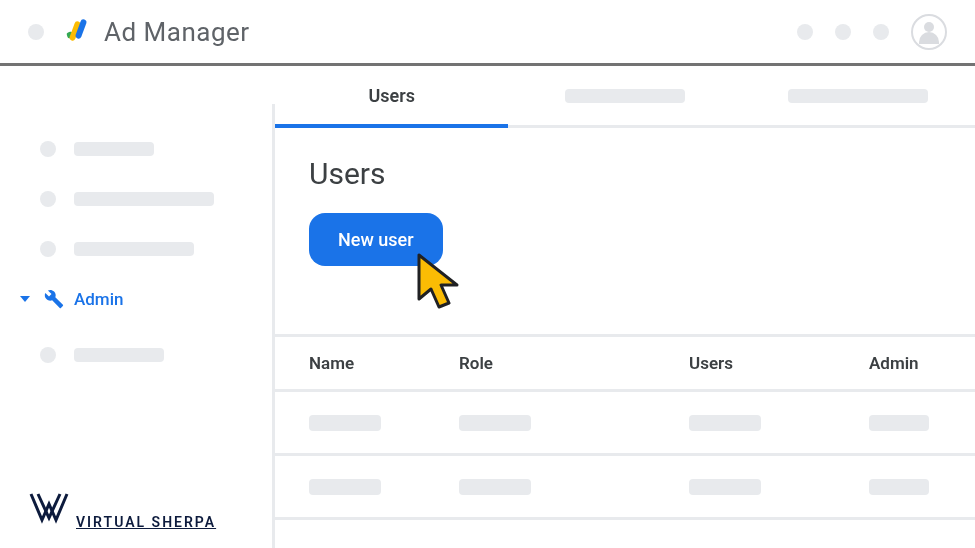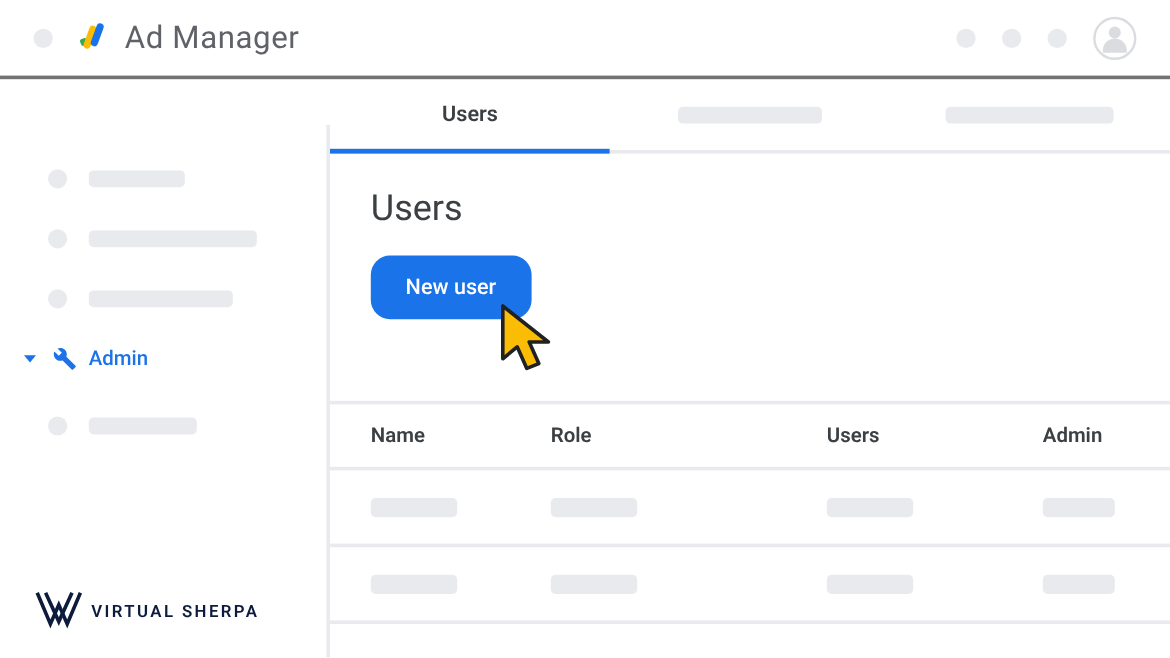--- a/index.html
+++ b/index.html
@@ -36,21 +36,21 @@
     .admin-label { font-size: 17px; font-weight: 500; }
 
     .sb-active { display: flex; align-items: center; gap: 18px; height: 54px; padding-left: 40px; background: #e8f0fe; border-radius: 0 30px 30px 0; margin-right: 8px; color: #1967d2; }
     .sb-active .sb-dot { background: #1a73e8; }
     .active-label { font-size: 17px; font-weight: 500; }
 
     .sb-last { margin-top: 6px; }
     .sb-last .sb-skel { width: 90px; height: 14px; }
 
     
-    .watermark { position: absolute; bottom: 18px; left: 28px; display: flex; align-items: center; gap: 6px; color: #0d1b3d; }
+    .watermark { position: absolute; bottom: 18px; left: 28px; display: flex; align-items: flex-end; gap: 6px; color: #0d1b3d; text-decoration: underline; }
     .wm-text { font-size: 14px; font-weight: 600; letter-spacing: 2px; }
 
     
     .main { flex: 1; display: flex; flex-direction: column; }
     .tabs { display: flex; height: 62px; border-bottom: 3px solid #e8eaed; }
     .tab { flex: 1; display: flex; align-items: center; justify-content: center; position: relative; }
     .tab-active { font-size: 18px; font-weight: 600; color: #3c4043; }
     .tab-active::after { content: ''; position: absolute; bottom: -3px; left: 0; right: 0; height: 4px; background: #1a73e8; }
     .tab-skel { width: 120px; height: 14px; background: #e8eaed; border-radius: 4px; }
     .tab:nth-child(3) .tab-skel { width: 140px; }

